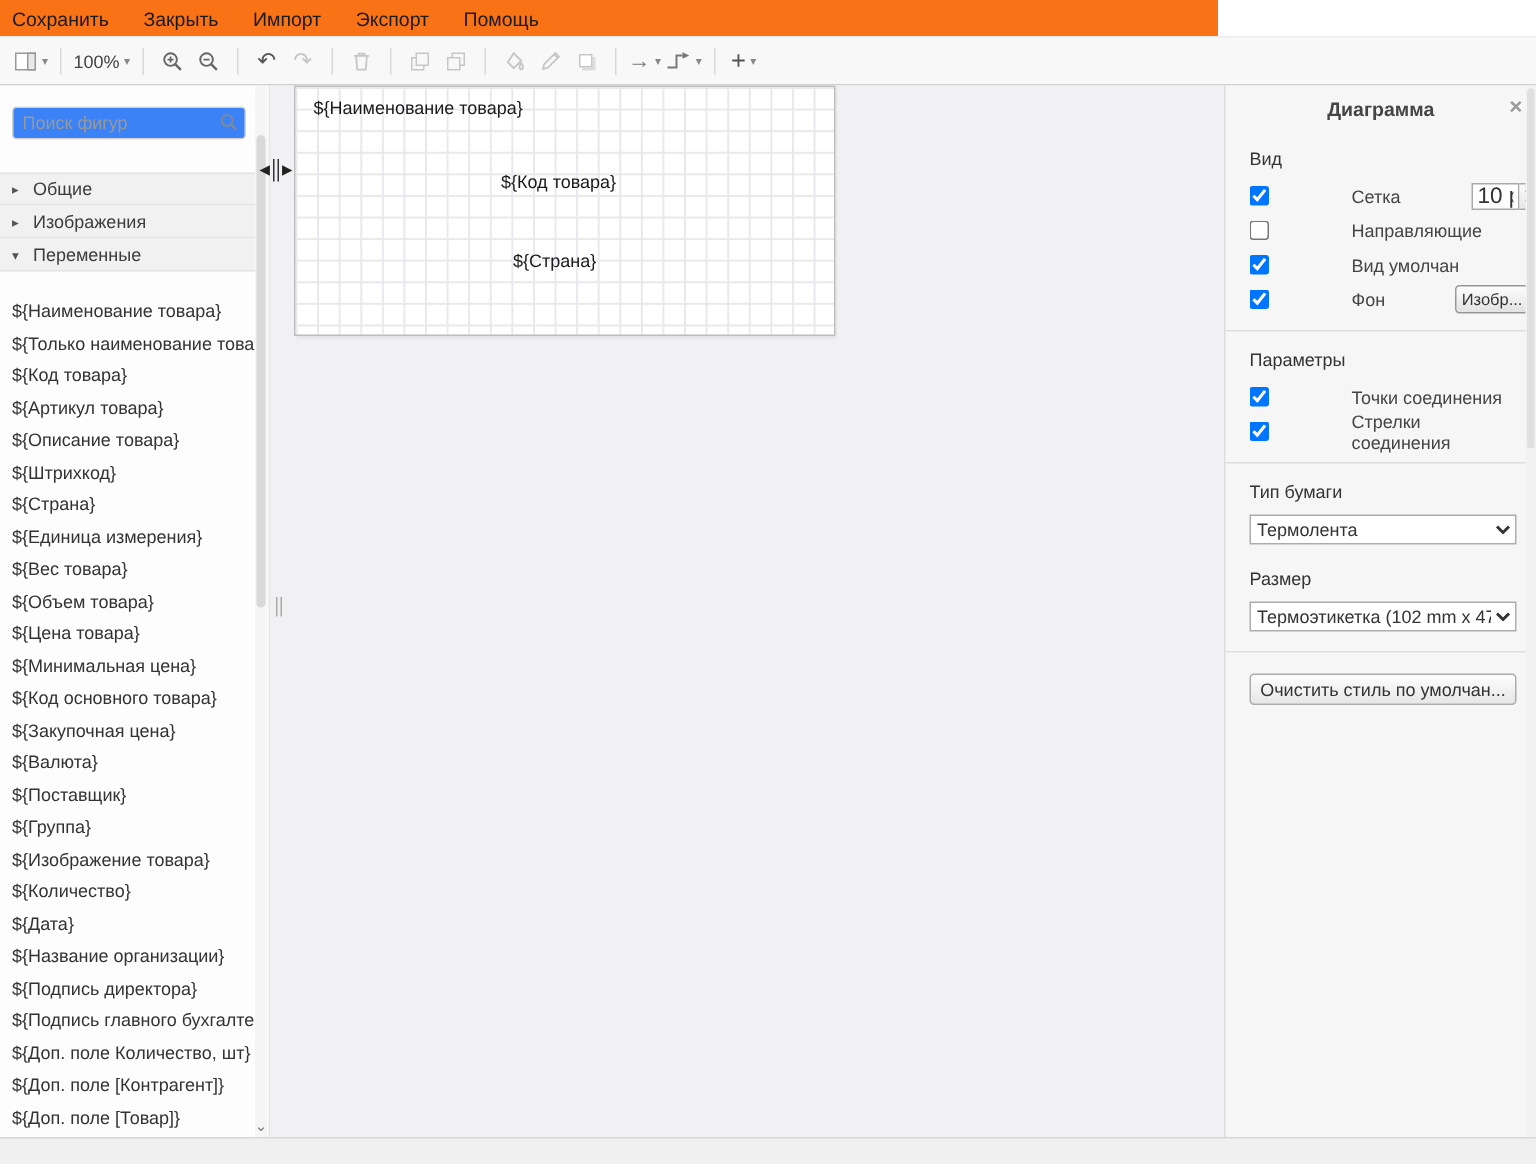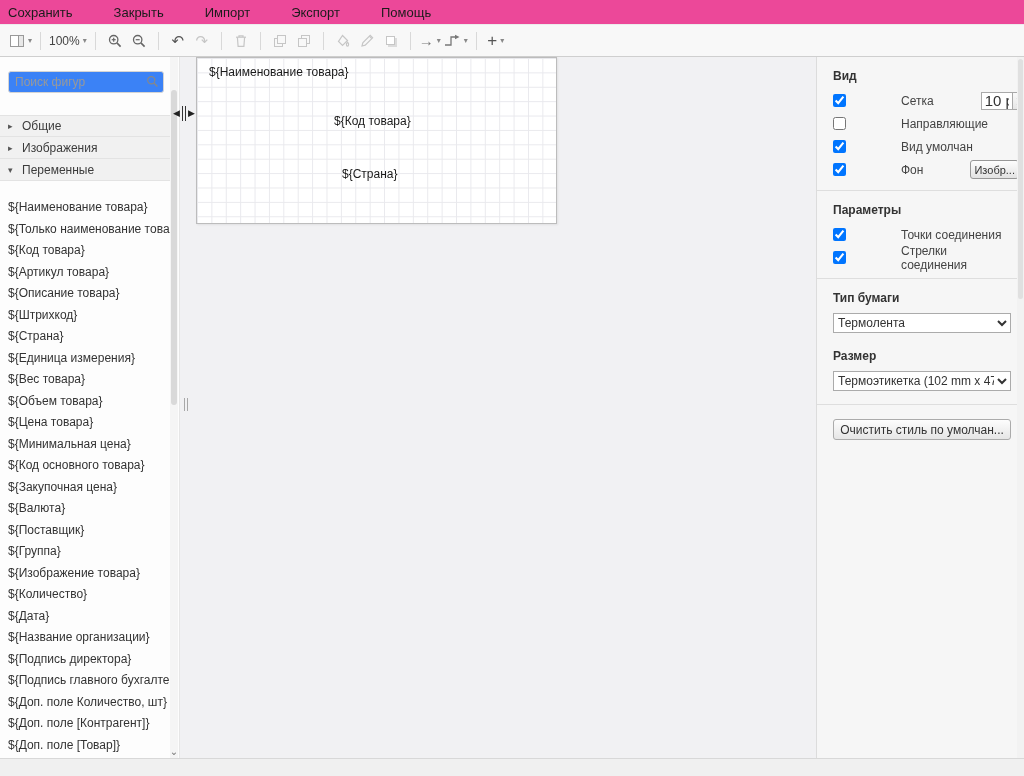--- a/index.html
+++ b/index.html
@@ -1,21 +1,21 @@
 <!DOCTYPE html>
 <html><head>
 <meta charset="utf-8">
 <style>
   * { box-sizing: border-box; margin: 0; padding: 0; }
   html,body { width:1024px; height:776px; overflow:hidden; }
   body { position:relative; background:#fff; font-family:"Liberation Sans", sans-serif; font-size:12px; color:#333; }
 
   
-  .menubar { position:absolute; left:0; top:0; width:1024px; height:24px; background:#ec4899;
-             display:flex; align-items:center; padding-left:8px; gap:41px; }
+  .menubar { position:absolute; left:0; top:0; width:812px; height:24px; background:#f97316;
+             display:flex; align-items:center; padding-left:8px; gap:23px; }
   .menu-item { font-size:13px; color:#1b1b1b; cursor:default; }
 
   
   .toolbar { position:absolute; left:0; top:24px; width:1024px; height:33px; background:#f8f8f8;
              border-top:1px solid #ececec; border-bottom:1px solid #cfcfcf;
              display:flex; align-items:center; padding:0 8px; }
   .tbtn { height:24px; min-width:22px; display:flex; align-items:center; justify-content:center;
           border-radius:2px; color:#555; margin:0 1px; }
   .tbtn svg { display:block; }
   .sep { width:1px; height:18px; background:#d9d9d9; margin:0 7px; }
@@ -60,21 +60,21 @@
   .splitter .bar { width:1px; height:15px; background:#333; }
   .grip { position:absolute; left:184px; top:398px; z-index:10; display:flex; gap:2px; }
   .grip i { display:block; width:1px; height:13px; background:#a8a8a8; }
 
   
   .rpanel { position:absolute; left:816px; top:57px; width:208px; height:701px; background:#f6f6f6;
             border-left:1px solid #dcdcdc; padding:0 14px 0 16px; }
   .rp-title-row { position:relative; height:30px; margin:0 -14px 0 -16px; text-align:center;
                   line-height:32px; font-size:13px; font-weight:bold; color:#444; }
   .rp-close { position:absolute; right:9px; top:7px; font-size:15px; color:#9a9a9a; line-height:1; }
-  .rp-h { font-weight:bold; font-size:12px; color:#333; margin:12px 0 6px; }
+  .rp-h { font-weight:normal; font-size:12px; color:#333; margin:12px 0 6px; }
   .rp-row { display:flex; align-items:center; height:23px; font-size:12px; color:#444;gap:47px; }
   .rp-row input[type=checkbox] { width:13px; height:13px; margin:0 8px 0 0; }
   .right-group { margin-left:auto; display:flex; align-items:center; gap:5px; }
   .num-wrap { display:flex; align-items:center; }
   .num-input { width:32px; height:18px; border:1px solid #a9a9a9; font-size:15px; font-family:inherit;
                padding:0 3px; background:#fff; color:#333; }
   .spin { width:12px; height:18px; display:flex; flex-direction:column; border:1px solid #a9a9a9;
           border-left:none; background:linear-gradient(#fafafa,#e6e6e6); }
   .spin span { flex:1; font-size:5px; line-height:8px; text-align:center; color:#555; }
   .swatch { width:44px; height:18px; border:1px solid #979797; border-radius:3px;
@@ -290,20 +290,24 @@
   <span class="bar"></span>
   <span class="bar"></span>
   <span class="tri">▶</span>
 </div>
 <div class="grip">
     <i></i>
     <i></i>
   </div>
 
 <div class="rpanel">
+  <div class="rp-title-row">
+    <span>Диаграмма</span>
+    <span class="rp-close">×</span>
+  </div>
 
   <div class="rp-h">Вид</div>
 
   <div class="rp-row">
     <input type="checkbox" checked="" style="">
     <span>Сетка</span>
     <span class="right-group">
       <span class="num-wrap">
         <input class="num-input" type="text" value="10 pt" style="">
         <span class="spin">

